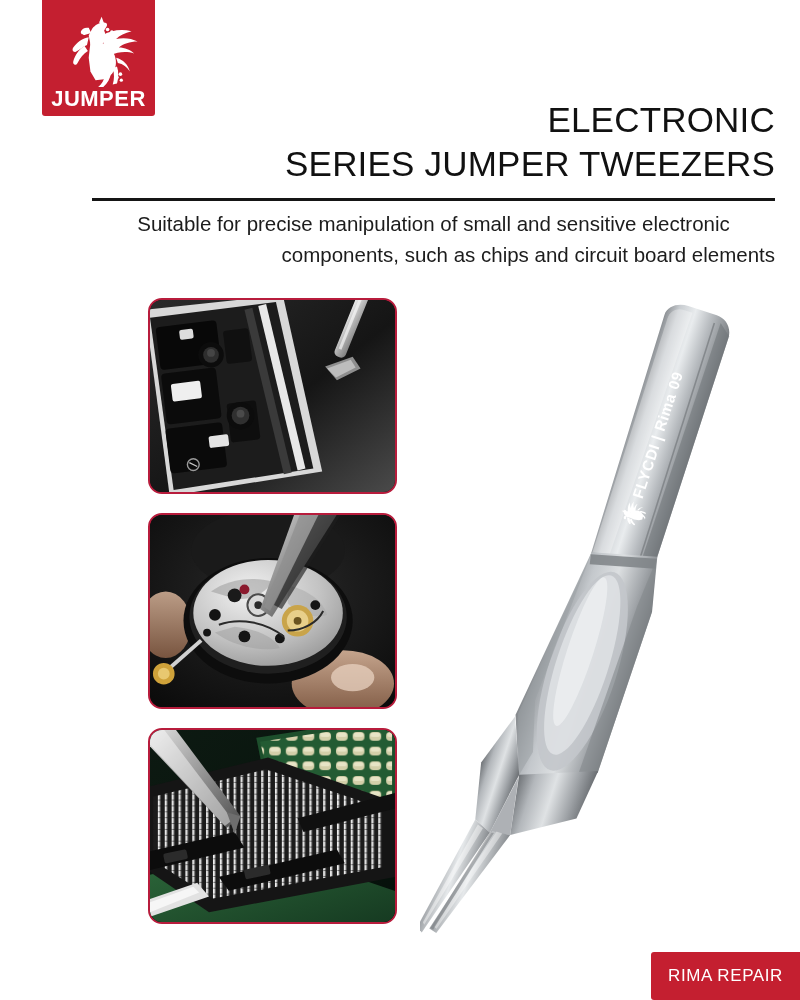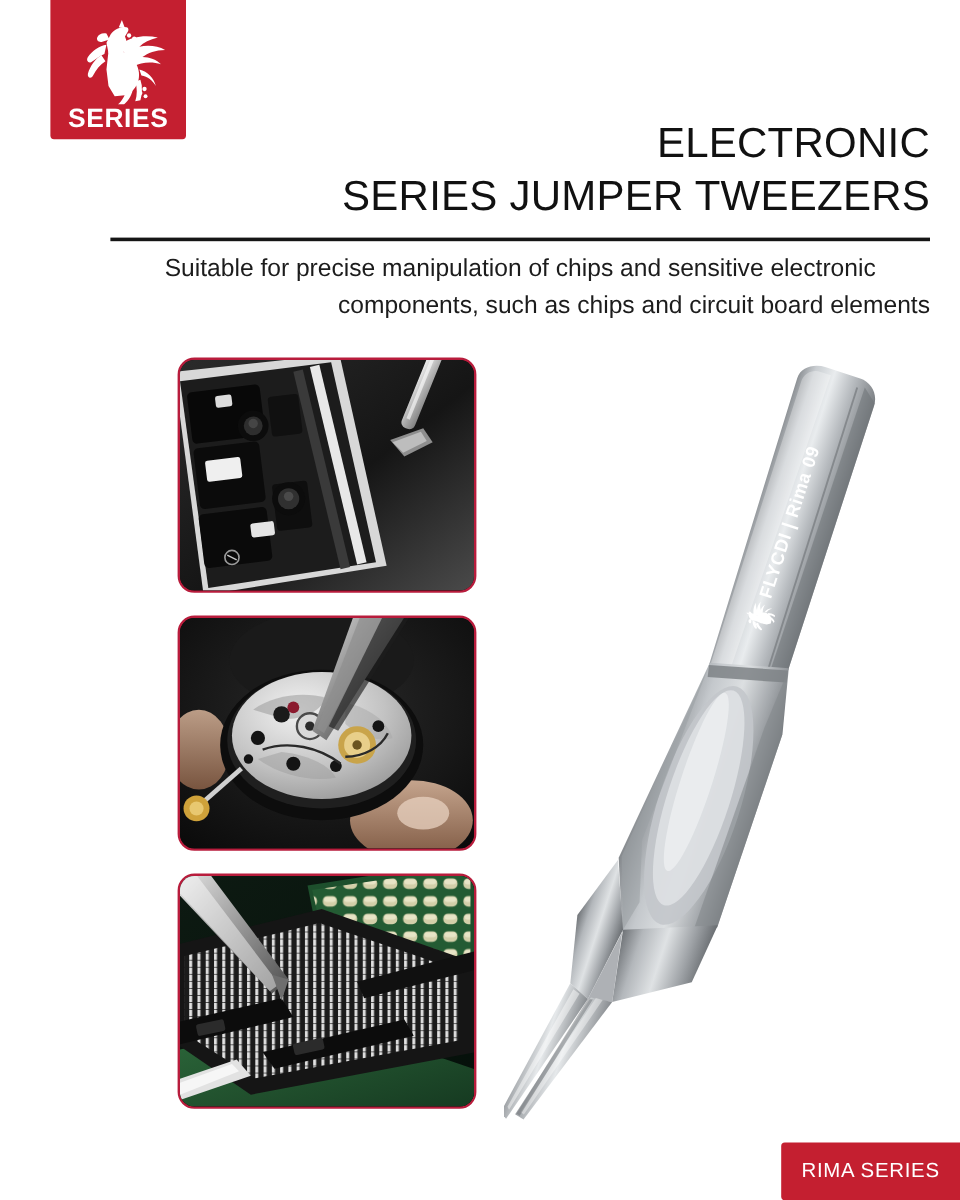--- a/index.html
+++ b/index.html
@@ -146,32 +146,32 @@
           <circle cx="67" cy="27" r="2.1"></circle>
         <circle cx="63" cy="31" r="2.1"></circle>
           <circle cx="68" cy="34" r="1.9"></circle>
 
         <circle cx="70" cy="66" r="2.1"></circle>
           <circle cx="75" cy="69" r="2.1"></circle>
         <circle cx="71" cy="73" r="2"></circle>
           <circle cx="76" cy="76" r="1.9"></circle>
       </g>
     </svg>
-    <div class="logo-word">SERIES</div>
+    <div class="logo-word">JUMPER</div>
   </div>
 
   <div class="headline">
     <span class="l1">ELECTRONIC</span>
     <span class="l2">SERIES JUMPER TWEEZERS</span>
   </div>
 
   <div class="divider"></div>
 
   <div class="subtitle">
-    <span class="s1">Suitable for precise manipulation of chips and sensitive electronic</span>
+    <span class="s1">Suitable for precise manipulation of small and sensitive electronic</span>
     <span class="s2">components, such as chips and circuit board elements</span>
   </div>
 
   <div class="thumb" id="thumb-1">
     <svg viewBox="0 0 249 196" preserveAspectRatio="none">
       <defs>
         <linearGradient id="g1bg" x1="0" y1="0" x2="1" y2="1">
           <stop offset="0%" stop-color="#2b2b2b"></stop>
           <stop offset="55%" stop-color="#151515"></stop>
           <stop offset="100%" stop-color="#4a4a4a"></stop>
@@ -426,16 +426,16 @@
             <path d="M66 62 C68 68 68 75 66 81 L71 80 C73 73 73 66 71 60 Z"></path>
             <path d="M70 50 C78 52 84 58 86 66 C83 61 78 57 72 56 Z"></path>
           </g>
         </g>
 
       </g>
     </svg>
   </div>
 
   <div class="series-badge">
-    <span>RIMA SERIES</span>
+    <span>RIMA REPAIR</span>
   </div>
 
 </div>
 
 </body></html>

